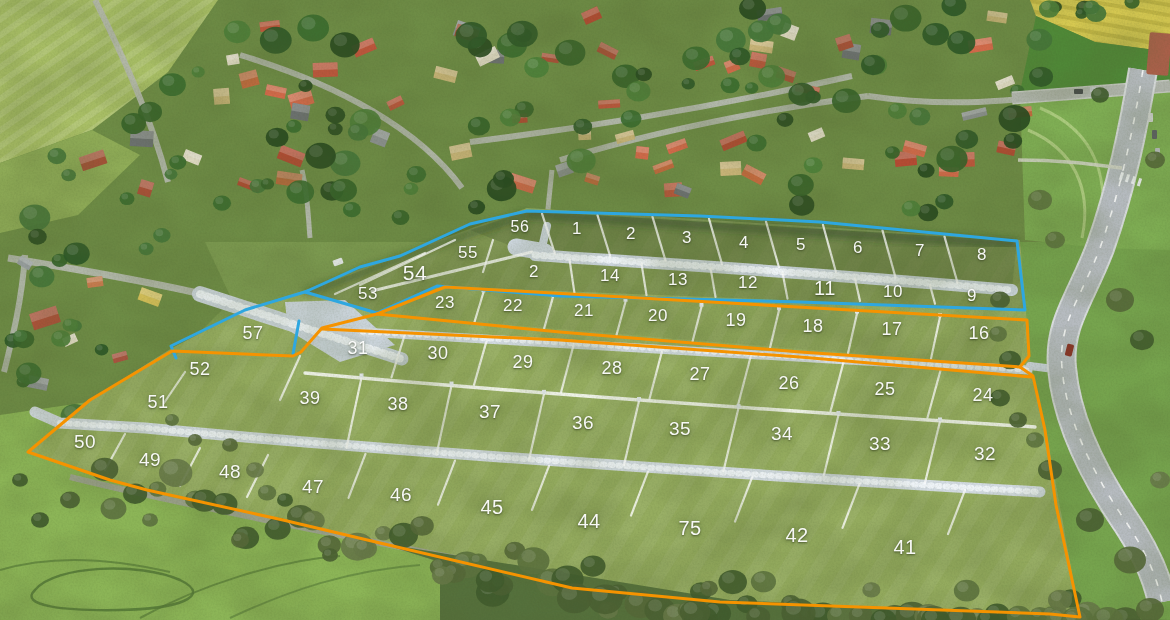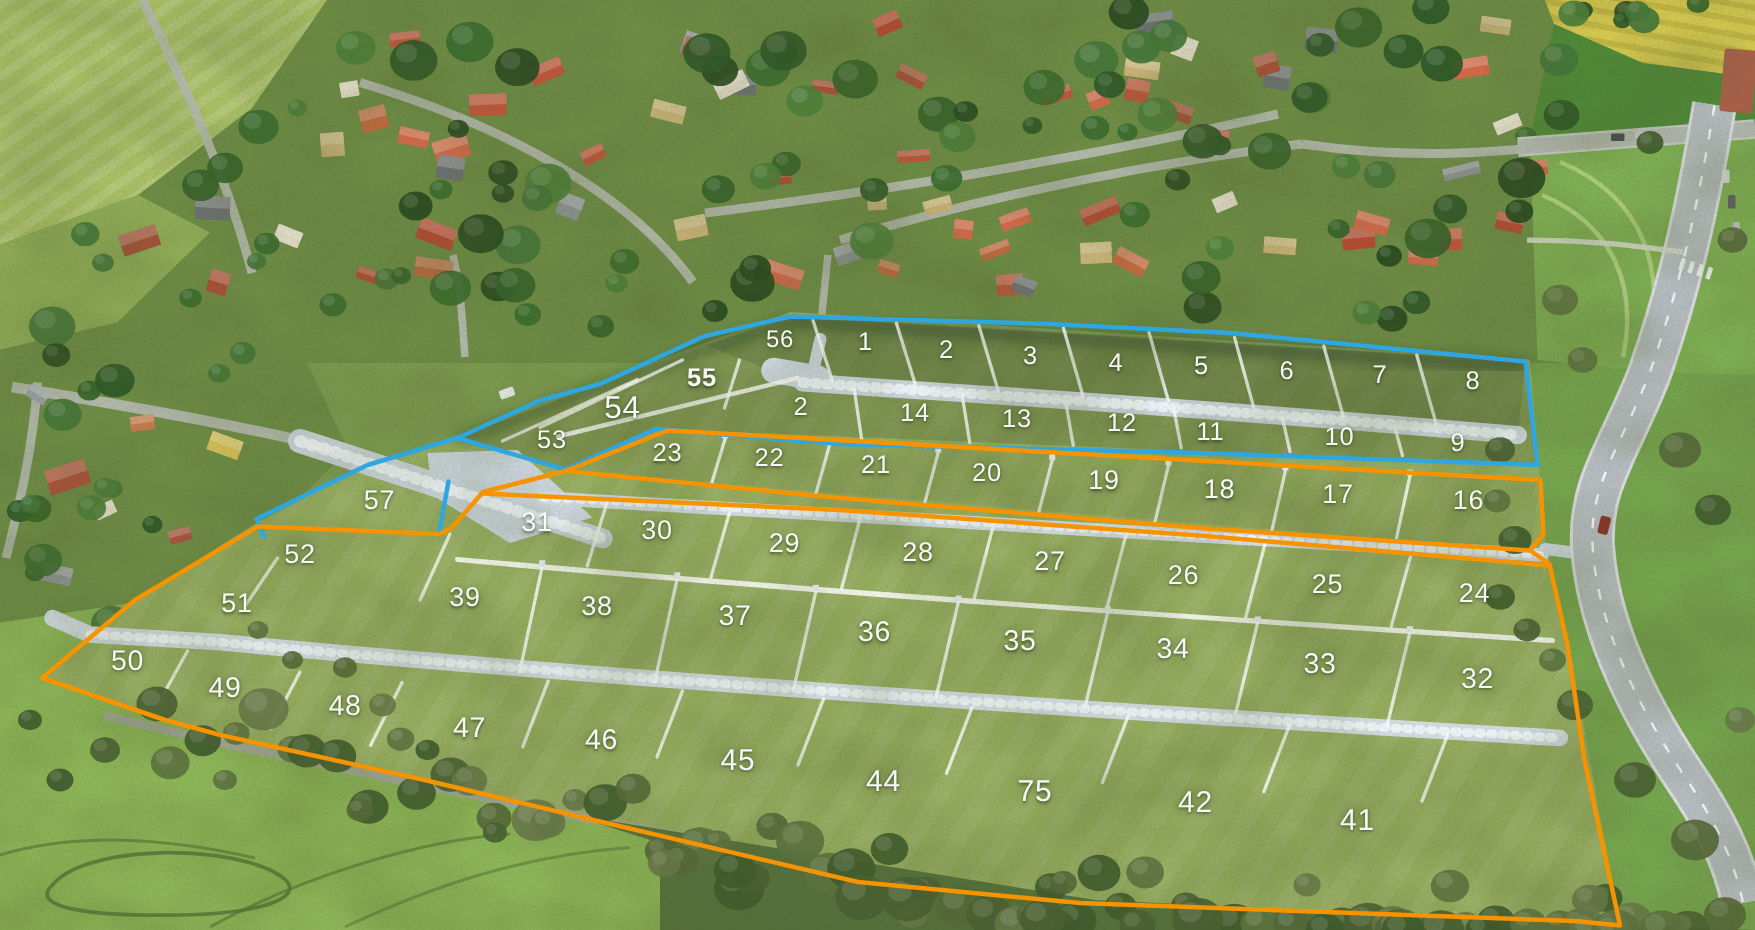--- a/index.html
+++ b/index.html
@@ -952,21 +952,21 @@
       <div class="plot-label" style="left: 577px; top: 228px; font-size: 17px;">1</div>
       <div class="plot-label" style="left: 631px; top: 233px; font-size: 17px;">2</div>
       <div class="plot-label" style="left: 687px; top: 237px; font-size: 17px;">3</div>
       <div class="plot-label" style="left: 744px; top: 242px; font-size: 17px;">4</div>
       <div class="plot-label" style="left: 801px; top: 244px; font-size: 17px;">5</div>
       <div class="plot-label" style="left: 858px; top: 247px; font-size: 17px;">6</div>
       <div class="plot-label" style="left: 920px; top: 250px; font-size: 17px;">7</div>
       <div class="plot-label" style="left: 982px; top: 254px; font-size: 17px;">8</div>
       <div class="plot-label" style="left: 972px; top: 295px; font-size: 17px;">9</div>
       <div class="plot-label" style="left: 893px; top: 291px; font-size: 17px;">10</div>
-      <div class="plot-label" style="left: 807px; top: 288px; font-size: 17px;">11</div>
+      <div class="plot-label" style="left: 825px; top: 288px; font-size: 20px;">11</div>
       <div class="plot-label" style="left: 748px; top: 282px; font-size: 17px;">12</div>
       <div class="plot-label" style="left: 678px; top: 279px; font-size: 17px;">13</div>
       <div class="plot-label" style="left: 610px; top: 275px; font-size: 17px;">14</div>
       <div class="plot-label" style="left: 534px; top: 271px; font-size: 17px;">2</div>
       <div class="plot-label" style="left: 979px; top: 333px; font-size: 18px; text-align: right;">16</div>
       <div class="plot-label" style="left: 892px; top: 329px; font-size: 18px;">17</div>
       <div class="plot-label" style="left: 813px; top: 326px; font-size: 18px;">18</div>
       <div class="plot-label" style="left: 736px; top: 320px; font-size: 18px;">19</div>
       <div class="plot-label" style="left: 658px; top: 315px; font-size: 17px;">20</div>
       <div class="plot-label" style="left: 584px; top: 310px; font-size: 17px;">21</div>
@@ -996,17 +996,17 @@
       <div class="plot-label" style="left: 492px; top: 507px; font-size: 20px;">45</div>
       <div class="plot-label" style="left: 401px; top: 494px; font-size: 19px;">46</div>
       <div class="plot-label" style="left: 313px; top: 486px; font-size: 19px;">47</div>
       <div class="plot-label" style="left: 230px; top: 471px; font-size: 19px;">48</div>
       <div class="plot-label" style="left: 150px; top: 459px; font-size: 19px; text-align: right;">49</div>
       <div class="plot-label" style="left: 85px; top: 441px; font-size: 19px;">50</div>
       <div class="plot-label" style="left: 158px; top: 402px; font-size: 18px;">51</div>
       <div class="plot-label" style="left: 200px; top: 369px; font-size: 18px;">52</div>
       <div class="plot-label" style="left: 368px; top: 293px; font-size: 17px;">53</div>
       <div class="plot-label" style="left: 415px; top: 272px; font-size: 21px;">54</div>
-      <div class="plot-label" style="left: 468px; top: 252px; font-size: 17px; font-weight: bold;">55</div>
+      <div class="plot-label" style="left: 468px; top: 252px; font-size: 17px;">55</div>
       <div class="plot-label" style="left: 520px; top: 227px; font-size: 16px;">56</div>
       <div class="plot-label" style="left: 253px; top: 333px; font-size: 18px;">57</div>
     </div>
 </div>
 
 </body></html>

